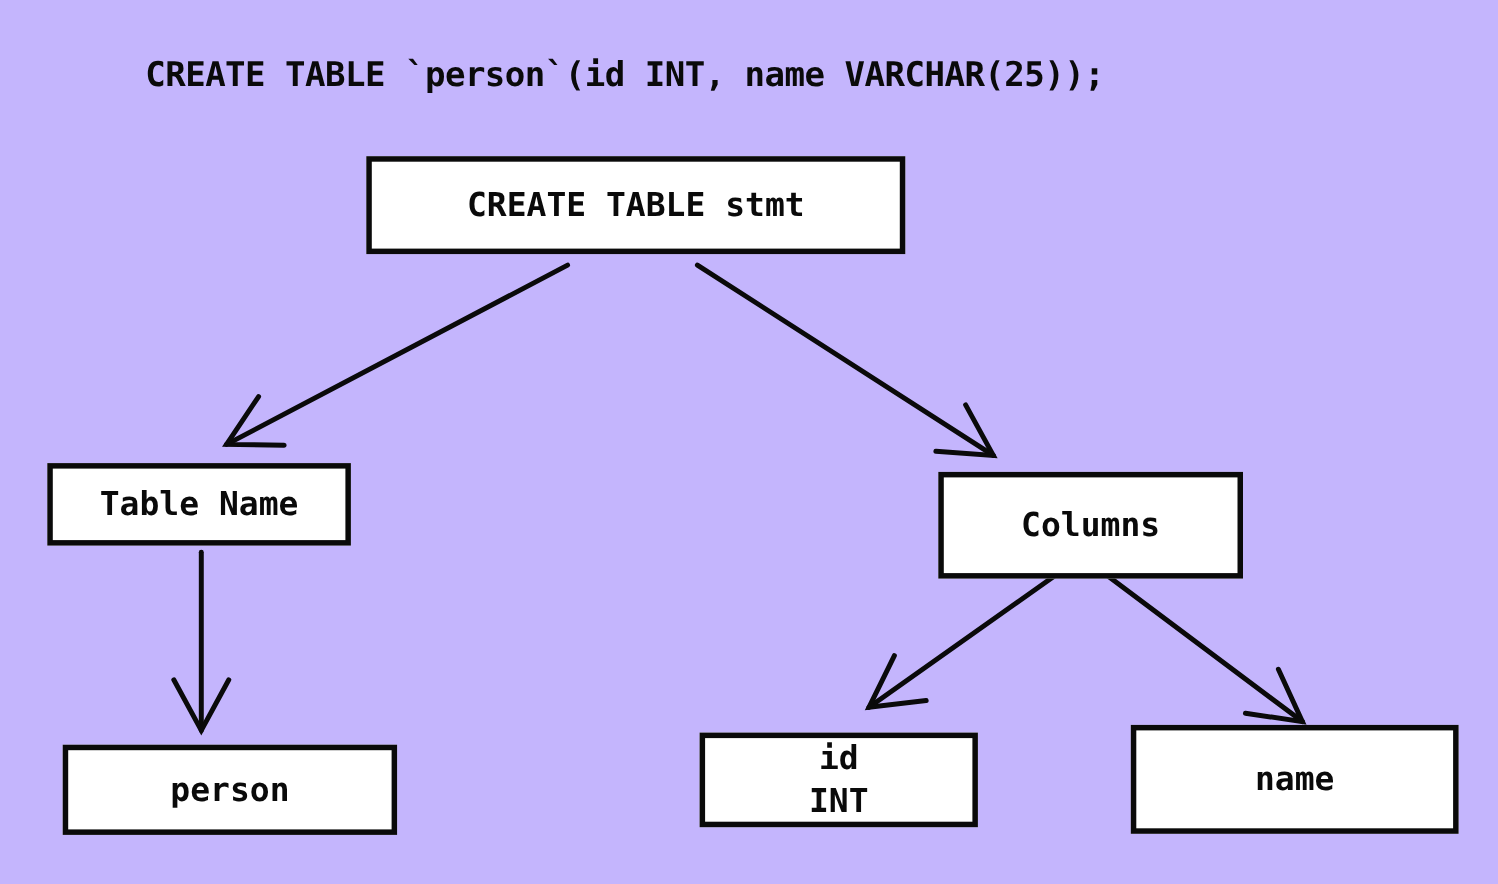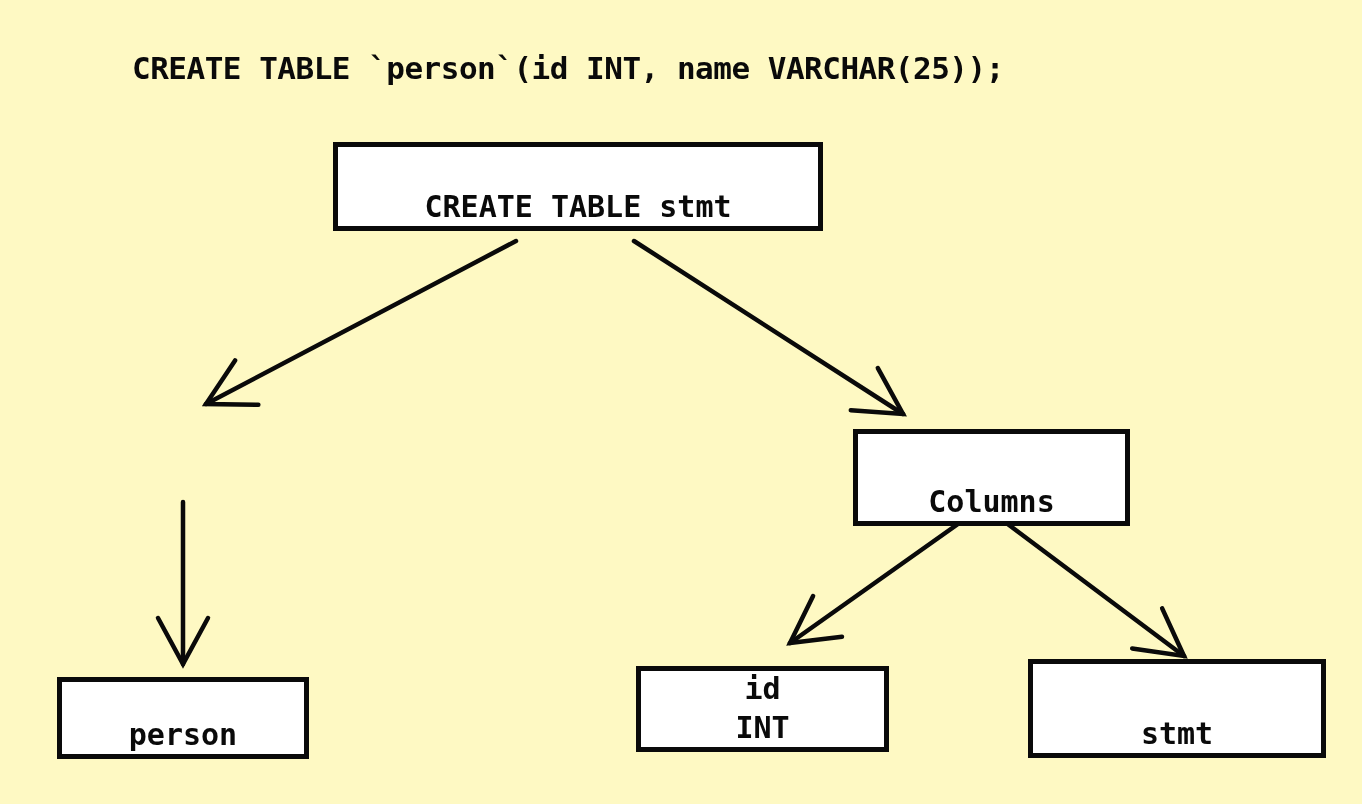--- a/index.html
+++ b/index.html
@@ -4,21 +4,21 @@
 <style>
   html, body {
     margin: 0;
     padding: 0;
     background: #ffffff;
   }
   .stage {
     position: relative;
     width: 1362px;
     height: 804px;
-    background: #fef9c3;
+    background: #c4b5fd;
     overflow: hidden;
     font-family: "DejaVu Sans Mono", monospace;
   }
   .code-line {
     position: absolute;
     left: 132px;
     top: 50px;
     font: 700 31px "DejaVu Sans Mono", monospace;
     color: #0a0a0a;
     white-space: pre;
@@ -26,30 +26,30 @@
   }
   .node {
     position: absolute;
     box-sizing: border-box;
     border: 5px solid #0a0a0a;
     background: #ffffff;
     color: #0a0a0a;
     display: flex;
     flex-direction: column;
     align-items: center;
-    justify-content: flex-end;
+    justify-content: center;
     text-align: center;
     font: 700 30px "DejaVu Sans Mono", monospace;
     line-height: 39px;
     z-index: 2;
   }
   .node-stmt      { left: 333px; top: 142px; width: 490px; height: 89px;  }
   .node-tablename { left: 43px;  top: 421px; width: 276px; height: 75px;  }
   .node-columns   { left: 853px; top: 429px; width: 277px; height: 97px;  }
-  .node-person    { left: 57px;  top: 677px; width: 252px; height: 82px;  }
+  .node-person    { left: 57px;  top: 677px; width: 304px; height: 82px;  }
   .node-id        { left: 636px; top: 666px; width: 253px; height: 86px; }
   .node-name      { left: 1028px;top: 659px; width: 298px; height: 99px;  }
   .edges {
     position: absolute;
     left: 0;
     top: 0;
     z-index: 1;
     pointer-events: none;
   }
 </style>
@@ -57,36 +57,39 @@
 <body>
 
 <div class="stage">
 
   <div class="code-line">CREATE TABLE `person`(id INT, name VARCHAR(25));</div>
 
   <div class="node node-stmt">
     <span>CREATE TABLE stmt</span>
   </div>
 
+  <div class="node node-tablename">
+    <span>Table Name</span>
+  </div>
 
   <div class="node node-columns">
     <span>Columns</span>
   </div>
 
   <div class="node node-person">
     <span>person</span>
   </div>
 
   <div class="node node-id">
     <span>id</span>
     <span>INT</span>
   </div>
 
   <div class="node node-name">
-    <span>stmt</span>
+    <span>name</span>
   </div>
 
   <svg class="edges" width="1362" height="804" viewBox="0 0 1362 804" aria-hidden="true">
     <defs>
       <marker id="openArrow" markerUnits="userSpaceOnUse" markerWidth="64" markerHeight="64" viewBox="0 0 64 64" refX="56" refY="32" orient="auto">
         <path d="M10,7 L56,32 L10,57" fill="none" stroke="#0a0a0a" stroke-width="4.5" stroke-linecap="round"></path>
       </marker>
     </defs>
     <g stroke="#0a0a0a" stroke-width="4.5" stroke-linecap="round" fill="none">
       <line x1="516" y1="241" x2="206" y2="404" marker-end="url(#openArrow)"></line>

